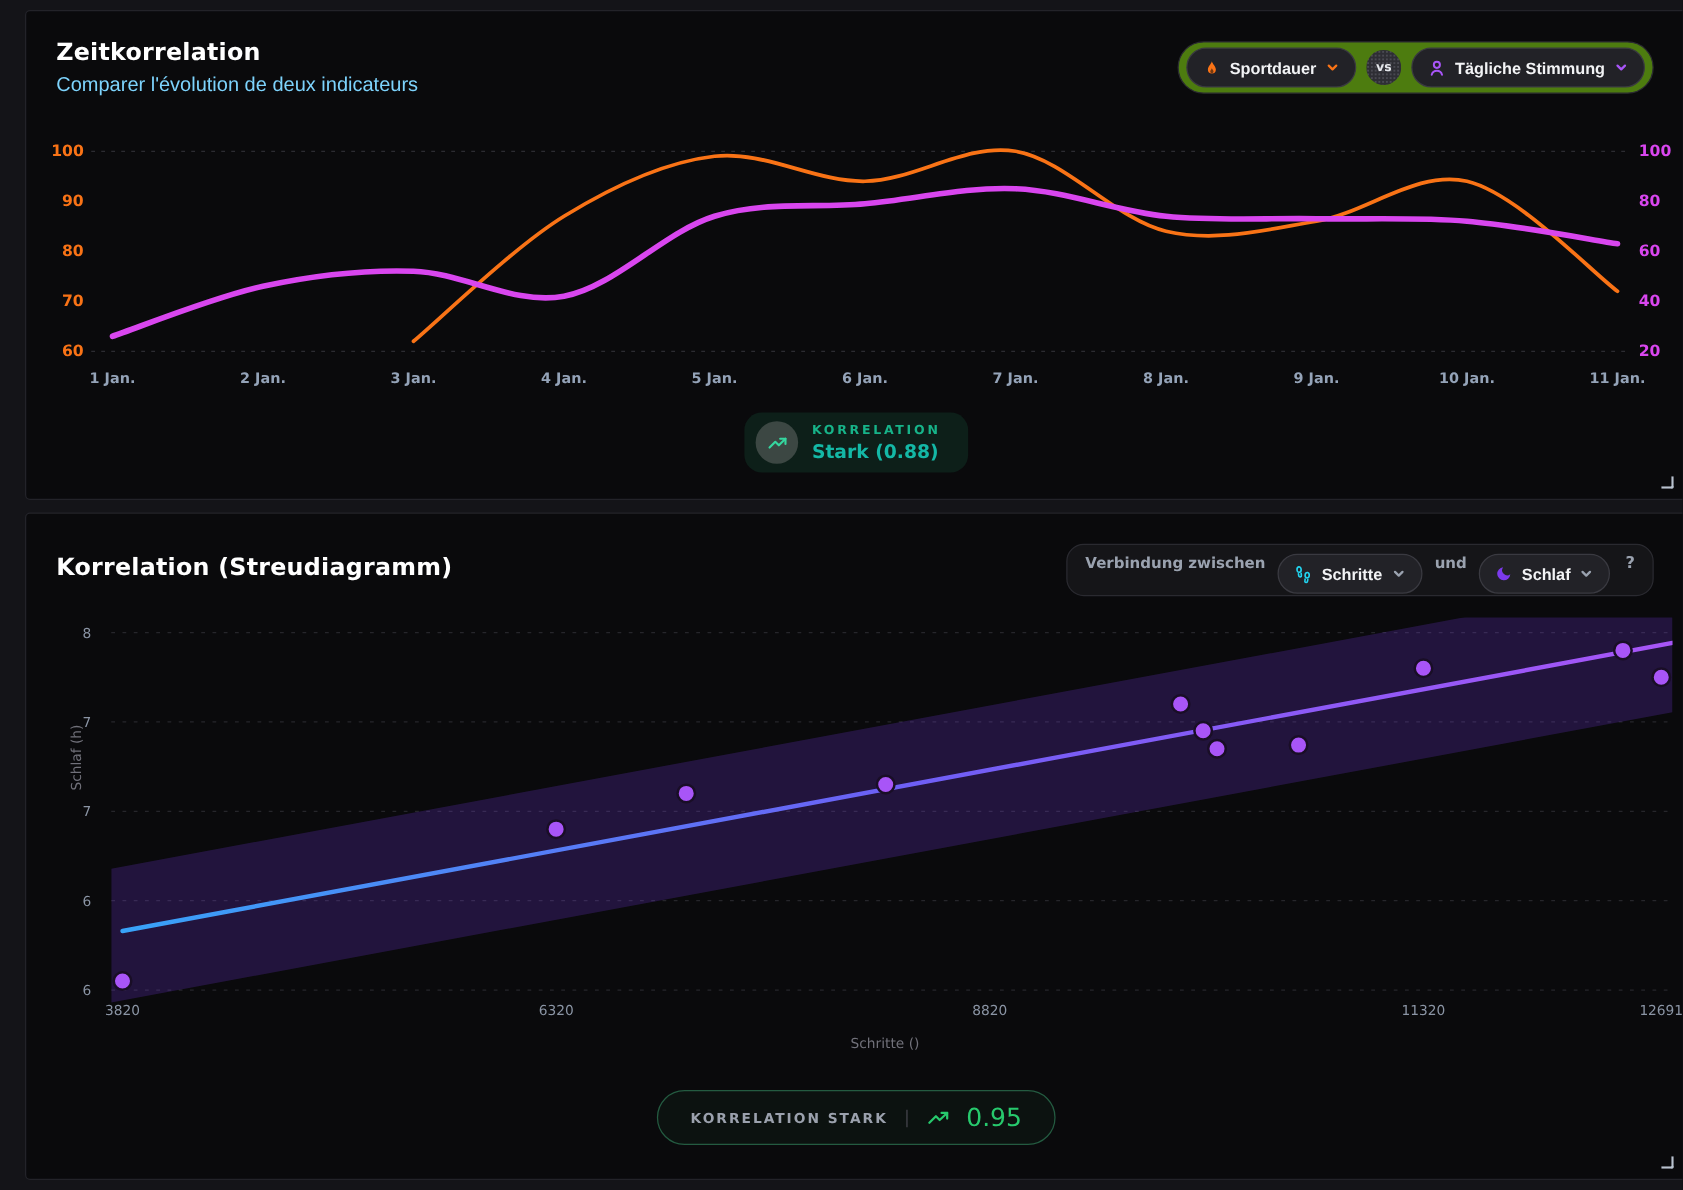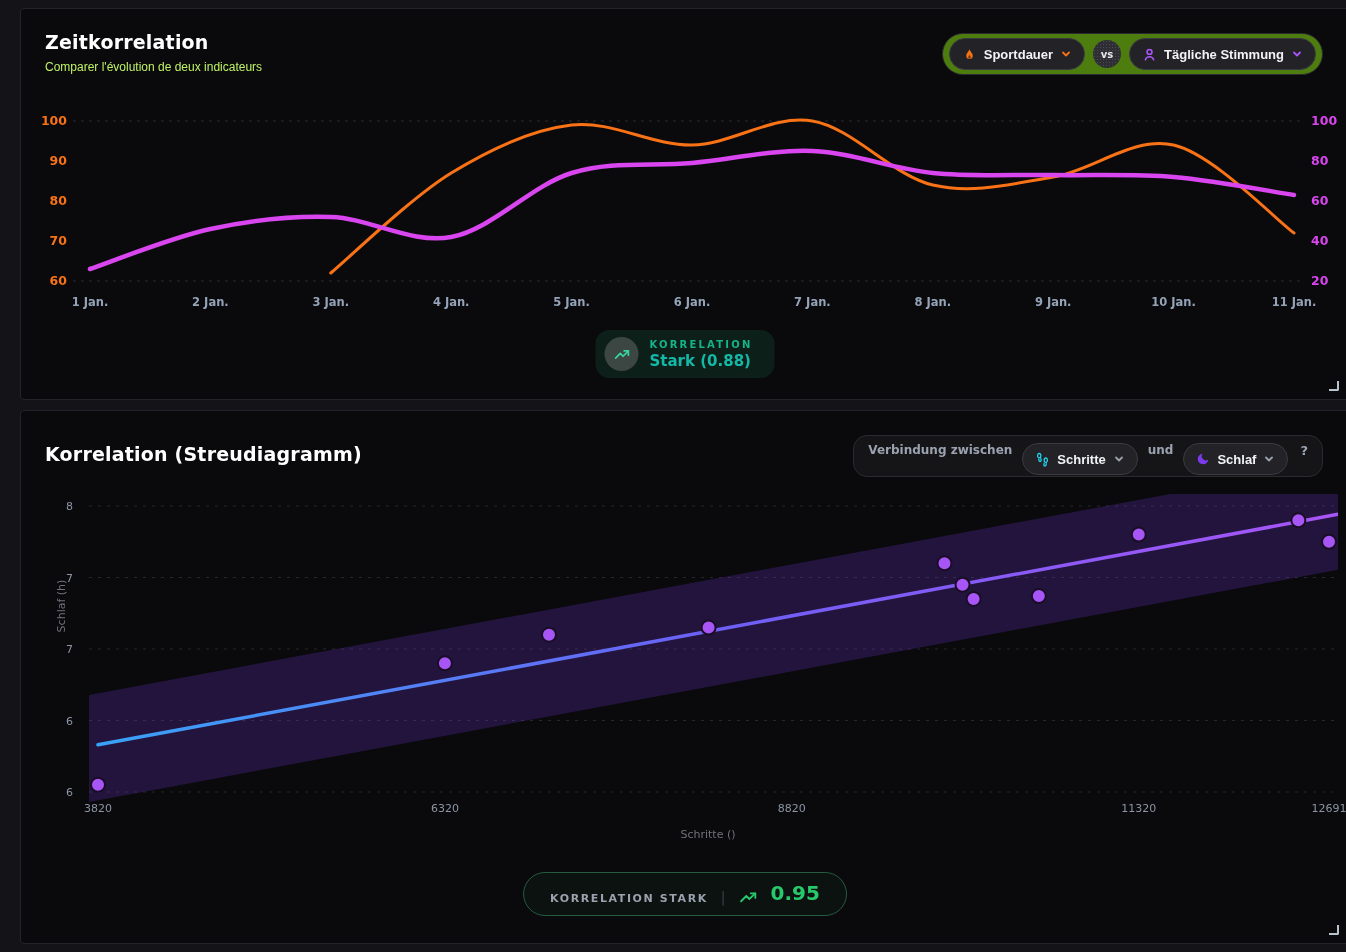--- a/index.html
+++ b/index.html
@@ -5,21 +5,21 @@
   * { margin:0; padding:0; box-sizing:border-box; }
   html,body { width:1346px; height:952px; background:#141418; overflow:hidden;
     font-family:"DejaVu Sans","Liberation Sans",sans-serif; }
   .page { position:relative; width:1346px; height:952px; background:#141418; }
   .panel { position:absolute; left:20px; width:1330px; background:#0a0a0c;
     border:1px solid #232329; border-radius:4px; }
   .panel1 { top:8px; height:392px; }
   .panel2 { top:410px; height:534px; }
   .titles { position:absolute; left:24px; top:22px; }
   .titles h1, .p2-title { color:#ffffff; font-size:19px; font-weight:700; letter-spacing:.2px; }
-  .titles p { color:#bef264; font-size:12px; margin-top:7px; font-family:"Liberation Sans",sans-serif; }
+  .titles p { color:#7dd3fc; font-size:16px; margin-top:7px; font-family:"Liberation Sans",sans-serif; }
   .p2-title { position:absolute; left:24px; top:32px; }
 
   
   .switcher { position:absolute; right:26px; top:24px; display:flex; align-items:center; gap:8px;
     background:#4d7c0f; border:1px solid #2b2b31; border-radius:22px; padding:5px 6px; height:42px; }
   .pill { display:flex; align-items:center; gap:7px; background:#222227; border:1px solid #3a3a41;
     border-radius:18px; padding:6px 12px; cursor:pointer; height:32px; }
   .pill .lbl { color:#f2f3f5; font-size:13px; font-weight:700; white-space:nowrap; }
   .vs-badge { width:28px; height:28px; border-radius:50%; color:#e5e7eb; font-size:10px; font-weight:700;
     display:flex; align-items:center; justify-content:center;
@@ -33,25 +33,25 @@
 
   
   .corr1 { position:absolute; left:50%; transform:translateX(-50%); top:321px; height:48px;
     display:flex; align-items:center; gap:11px; background:#0d1f19; border-radius:14px; padding:7px 22px 7px 9px; }
   .corr1-icon { width:34px; height:34px; border-radius:50%; background:#3c4743; display:flex; align-items:center; justify-content:center; }
   .corr1 .k { color:#17b389; font-size:10px; font-weight:700; letter-spacing:2.2px; }
   .corr1 .v { color:#14b8a6; font-size:15px; font-weight:700; margin-top:2px; }
 
   
   .corr2 { position:absolute; left:50%; transform:translateX(-50%); top:461px; height:44px;
-    display:flex; align-items:flex-end; gap:13px; background:#0c1210; border:1px solid #245b41;
+    display:flex; align-items:center; gap:13px; background:#0c1210; border:1px solid #245b41;
     border-radius:22px; padding:10px 26px; }
   .corr2 .k { color:#9ba1ad; font-size:11px; font-weight:700; letter-spacing:1.6px; }
   .corr2 .sep { color:#3f3f46; font-size:14px; }
-  .corr2 .v { color:#27c96d; font-size:20px; font-weight:700; }
+  .corr2 .v { color:#27c96d; font-size:20px; font-weight:400; }
 
   .corner { position:absolute; right:10px; bottom:8px; width:10px; height:10px;
     border-right:2px solid #b9c2cf; border-bottom:2px solid #b9c2cf; border-bottom-right-radius:2px; cursor:nwse-resize; }
 
   svg.chart { position:absolute; left:0; display:block; }
   #lineChart { top:97px; }
   #scatterChart { top:80px; }
   .icon { display:inline-flex; align-items:center; justify-content:center; }
 </style>
 </head>

